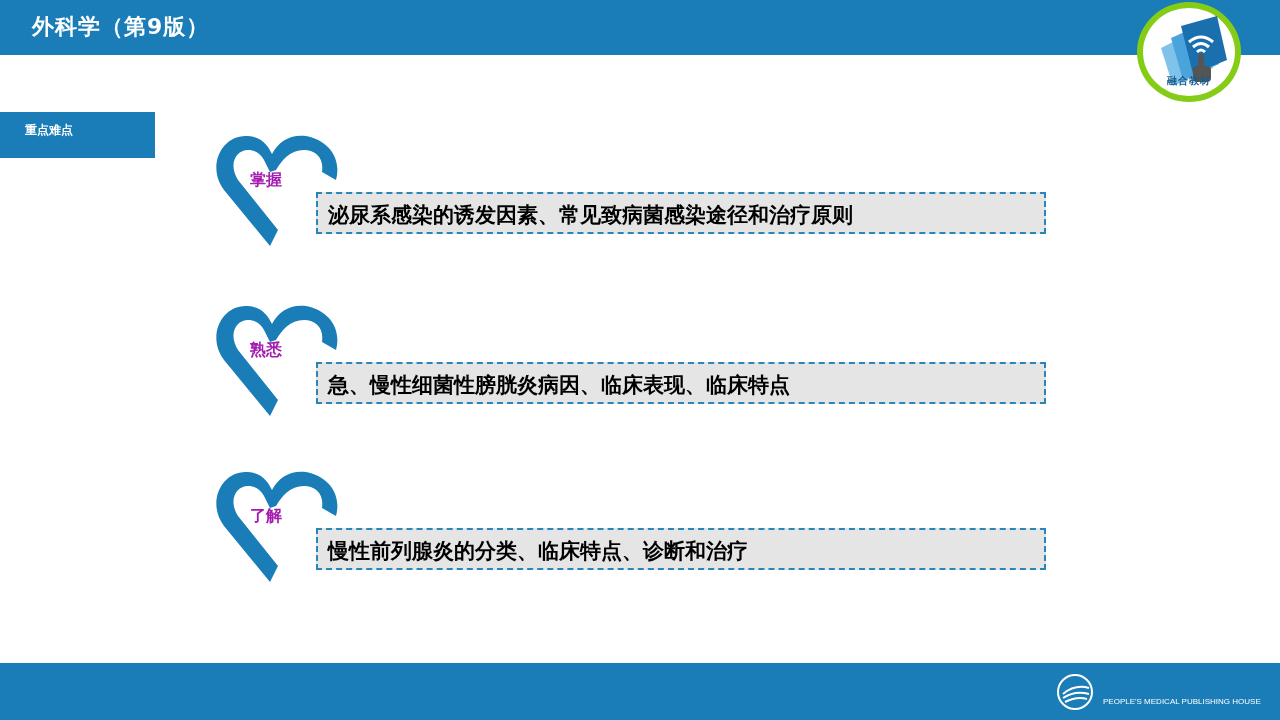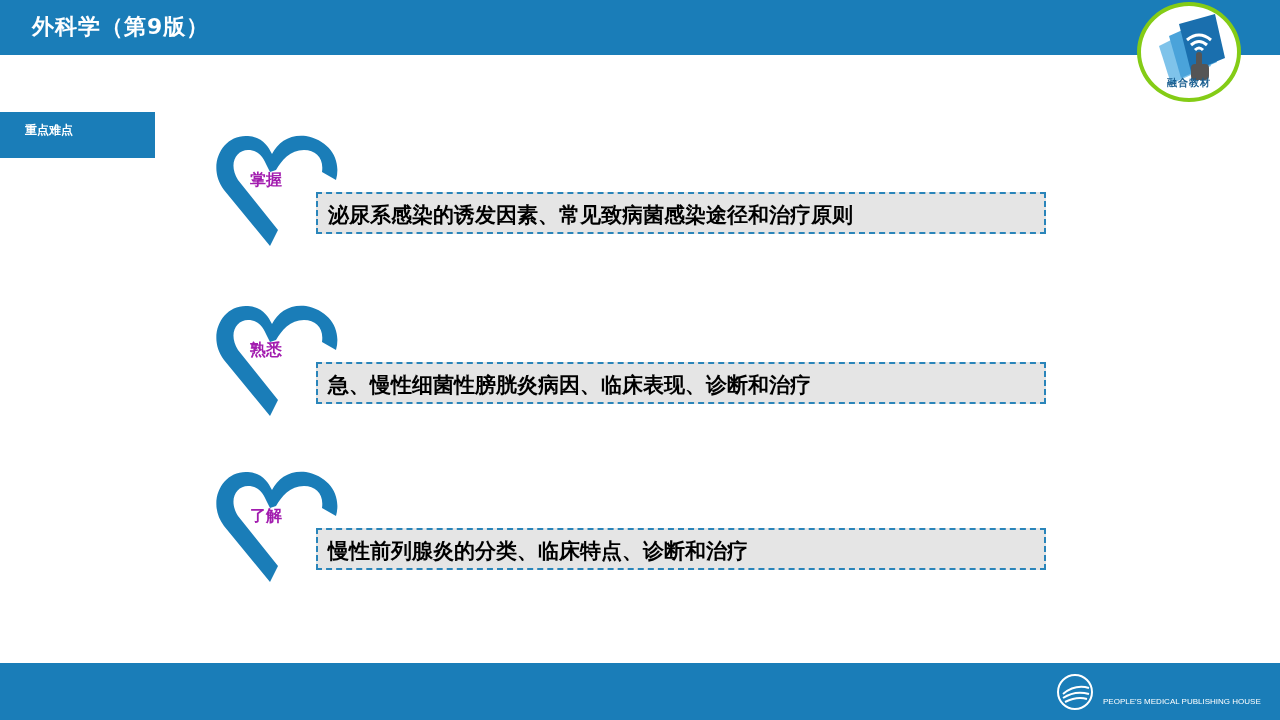--- a/index.html
+++ b/index.html
@@ -12,21 +12,21 @@
     position: absolute; left: 0; top: 0; width: 1280px; height: 55px;
     background: #1a7db8;
   }
   .topbar .title {
     position: absolute; left: 32px; top: 12px;
     color: #ffffff; font-size: 22px; font-weight: bold; letter-spacing: 1px;
   }
   .logo-badge {
     position: absolute; left: 1137px; top: 2px; width: 104px; height: 100px;
     border-radius: 50%; background: #ffffff;
-    border: 4px solid #84cc16; box-sizing: border-box;
+    border: 6px solid #84cc16; box-sizing: border-box;
   }
   .logo-badge .label {
     position: absolute; left: 0; right: 0; bottom: 8px; text-align: center;
     font-size: 10px; font-weight: bold; color: #1a5f91; letter-spacing: 1px;
   }
   .section-tag {
     position: absolute; left: 0; top: 112px; width: 155px; height: 46px;
     background: #1a7db8;
   }
   .section-tag span {
@@ -95,21 +95,21 @@
     <span>泌尿系感染的诱发因素、常见致病菌感染途径和治疗原则</span>
   </div>
 </div>
 
 <div class="item" style="top:298px">
   <svg class="heart" viewBox="0 0 135 120">
     <path d="M60,118 L14,62 C-4,38 12,6 38,8 C52,9 58,18 62,26 C68,14 80,6 96,8 C118,12 132,30 126,52 L112,44 C114,30 106,22 94,22 C80,22 72,32 66,42 L60,44 L56,36 C52,26 46,22 38,22 C26,22 18,36 28,52 L68,102 Z" fill="#1a7db8"></path>
   </svg>
   <div class="level">熟悉</div>
   <div class="box">
-    <span>急、慢性细菌性膀胱炎病因、临床表现、诊断和治疗</span>
+    <span>急、慢性细菌性膀胱炎病因、临床表现、临床特点</span>
   </div>
 </div>
 
 <div class="item" style="top:464px">
   <svg class="heart" viewBox="0 0 135 120">
     <path d="M60,118 L14,62 C-4,38 12,6 38,8 C52,9 58,18 62,26 C68,14 80,6 96,8 C118,12 132,30 126,52 L112,44 C114,30 106,22 94,22 C80,22 72,32 66,42 L60,44 L56,36 C52,26 46,22 38,22 C26,22 18,36 28,52 L68,102 Z" fill="#1a7db8"></path>
   </svg>
   <div class="level">了解</div>
   <div class="box">
     <span>慢性前列腺炎的分类、临床特点、诊断和治疗</span>

